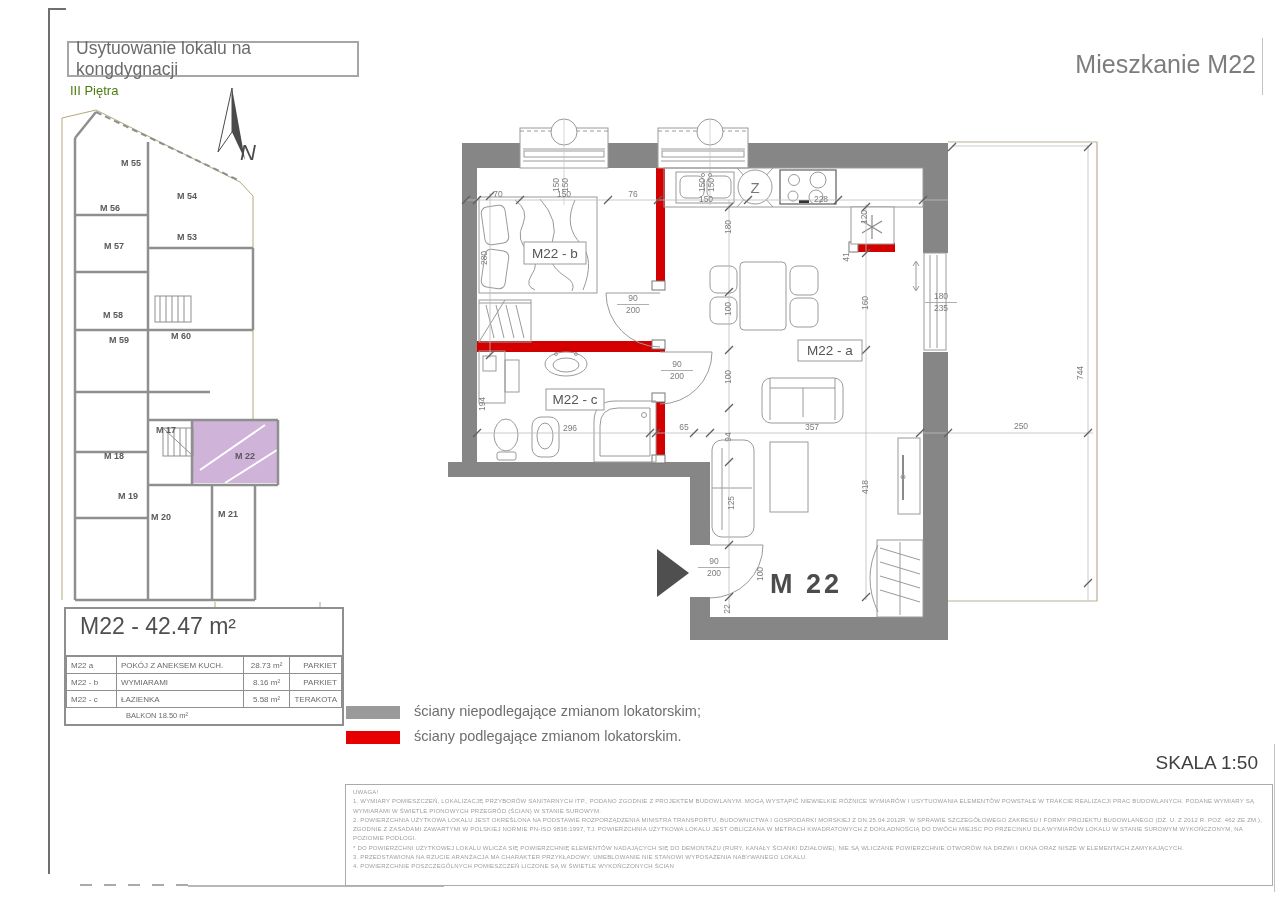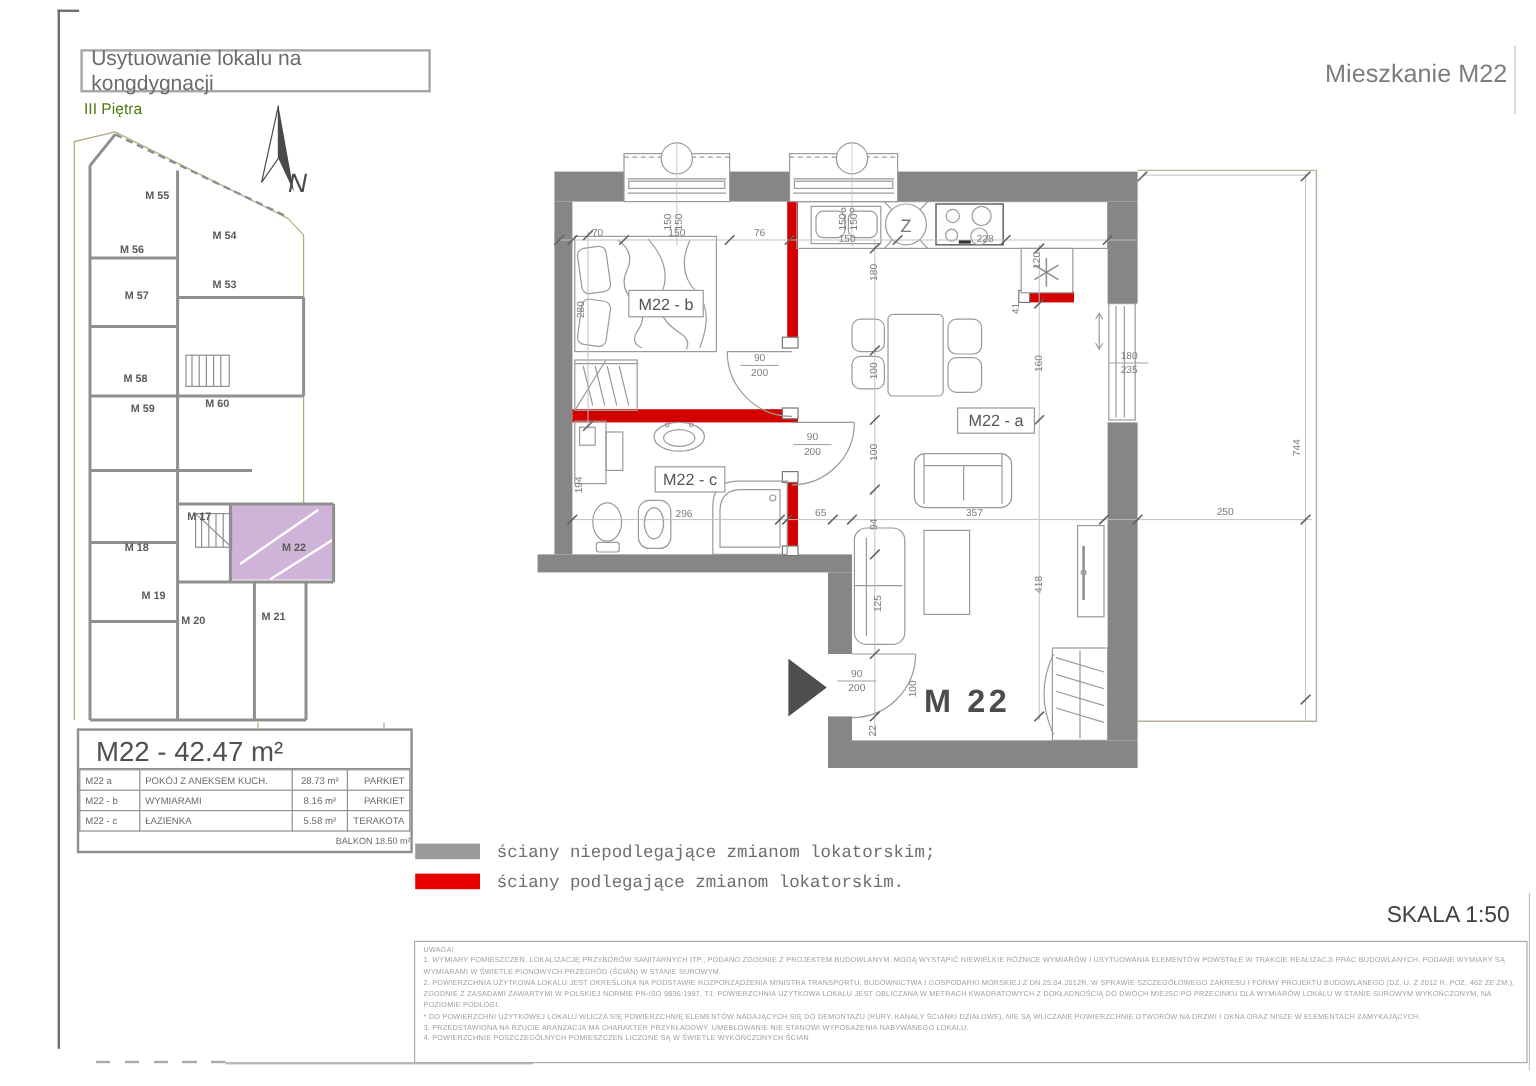--- a/index.html
+++ b/index.html
@@ -12,42 +12,42 @@
   .frame-right-top{left:1262px;top:38px;width:1px;height:57px;background:#c2c2c2;}
   .frame-right-bottom{left:1274px;top:744px;width:1px;height:148px;background:#c2c2c2;}
   .footer-dashes{left:80px;top:884px;width:108px;height:2px;
      background:repeating-linear-gradient(90deg,#aaa 0 12px,transparent 12px 24px);}
   .footer-line{left:188px;top:885px;width:256px;height:2px;background:#b8b8b8;}
   
   .title-box{left:67px;top:41px;width:292px;height:36px;border:2px solid #a6a6a6;
      display:flex;align-items:center;padding-left:7px;box-sizing:border-box;
      font-size:17.5px;color:#6b6b6b;}
   .title-sub{left:70px;top:83px;font-size:13px;color:#4d7c0f;}
-  .mieszkanie{left:1040px;top:50px;width:216px;text-align:right;font-size:21px;color:#7d7d7d;}
+  .mieszkanie{left:1040px;top:50px;width:216px;text-align:right;font-size:25px;color:#7d7d7d;}
   .skala{left:1100px;top:752px;width:158px;text-align:right;font-size:19px;color:#404040;}
   
   .legend{left:346px;top:703px;}
   .legend-title{font-size:15px;color:#6e6e6e;margin-bottom:9px;}
-  .legend-row{display:flex;align-items:flex-start;margin-bottom:9px;font-family:Liberation Mono, monospace;}
+  .legend-row{display:flex;align-items:flex-end;margin-bottom:9px;}
   .legend-swatch{width:54px;height:13px;margin-right:14px;display:inline-block;}
   .legend-label{font-size:14.5px;color:#6e6e6e;}
   
   .notes{left:345px;top:784px;width:928px;height:102px;border:1px solid #ababab;
      padding:3px 7px;box-sizing:border-box;}
   .notes .nline{font-size:6px;color:#9e9e9e;line-height:1.55;letter-spacing:.2px;}
   
   .area-table{left:64px;top:607px;width:280px;border:2px solid #8f8f8f;background:#fff;box-sizing:border-box;}
-  .at-title{font-size:23px;color:#4f4f4f;padding:4px 0 0 14px;border-bottom:1px solid #8f8f8f;}
+  .at-title{font-size:23px;color:#4f4f4f;padding:4px 0 15px 14px;border-bottom:1px solid #8f8f8f;}
   .area-table table{width:100%;border-collapse:collapse;}
   .area-table td{border:1px solid #8f8f8f;font-size:8px;color:#6a6a6a;height:16px;padding:0 4px;}
   .area-table td.col-id{width:44px;text-align:left;}
   .area-table td.col-name{width:126px;}
   .area-table td.col-area{width:40px;text-align:center;}
   .area-table td.col-floor{text-align:right;}
-  .at-footer{font-size:7.5px;color:#6a6a6a;text-align:right;padding:3px 0 4px 88px;}
+  .at-footer{font-size:7.5px;color:#6a6a6a;text-align:left;padding:3px 0 4px 60px;}
   
   svg text{font-family:"Liberation Sans",sans-serif;}
   .kp-label{font-size:9px;font-weight:bold;fill:#5a5a5a;}
   .dim-label{font-size:8.5px;fill:#7d7d7d;}
   .room-label{font-size:13.5px;fill:#555;}
   .room-label-big{font-size:27px;font-weight:bold;fill:#4c4c4c;letter-spacing:3px;}
   .z-label{font-size:15px;fill:#777;}
   .north-n{font-size:22px;font-style:italic;fill:#4a4a4a;}
   .tick{stroke:#5f5f5f;stroke-width:1.3;}
   .dimline{stroke:#bdbdbd;stroke-width:.8;fill:none;}

